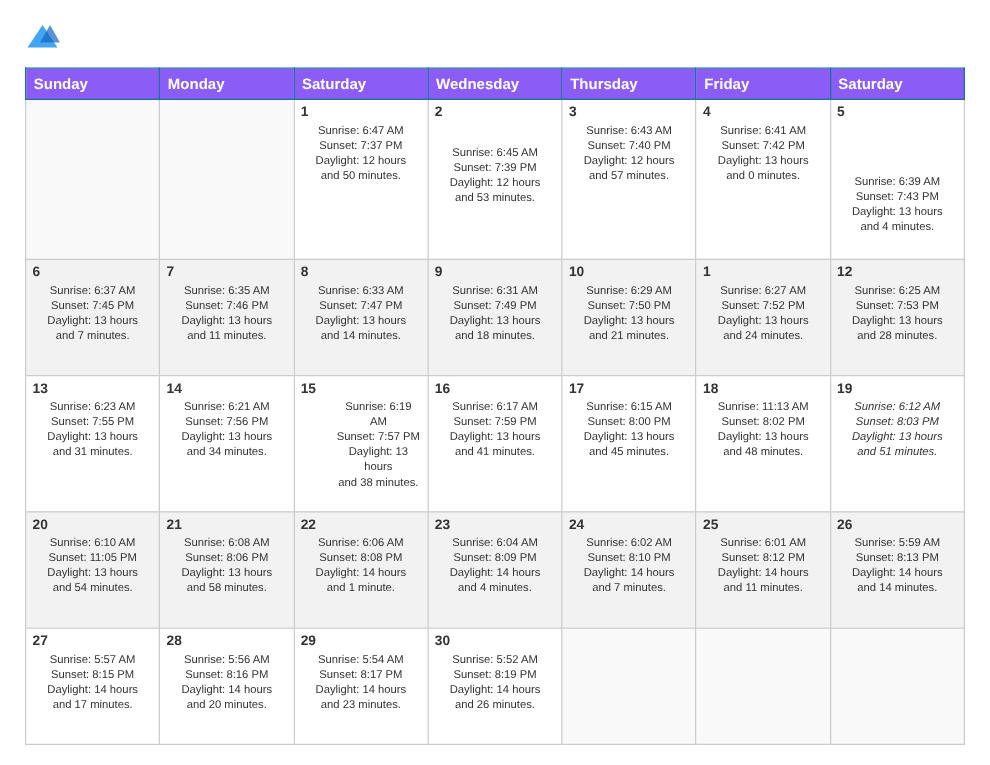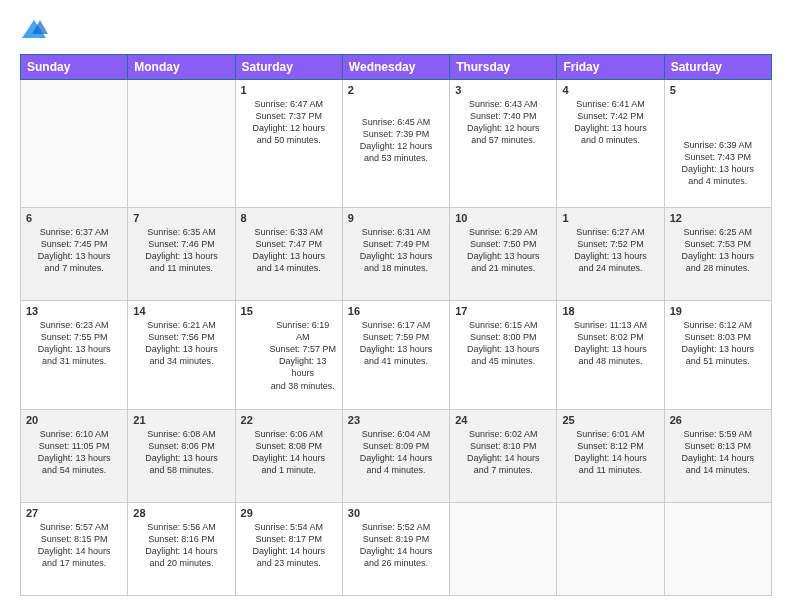--- a/index.html
+++ b/index.html
@@ -257,21 +257,21 @@
           </td>
           <td>
             <span class="day-num">18</span>
             <div class="cell-text" style="white-space: pre-line;">Sunrise: 11:13 AM
 Sunset: 8:02 PM
 Daylight: 13 hours
 and 48 minutes.</div>
           </td>
           <td>
             <span class="day-num">19</span>
-            <div class="cell-text" style="white-space: pre-line;">Sunrise: 6:12 AM
+            <div class="cell-text" style="white-space: pre-line; font-style: italic;">Sunrise: 6:12 AM
 Sunset: 8:03 PM
 Daylight: 13 hours
 and 51 minutes.</div>
           </td>
         </tr>
         <tr class="row-shaded">
           <td>
             <span class="day-num">20</span>
             <div class="cell-text" style="white-space: pre-line;">Sunrise: 6:10 AM
 Sunset: 11:05 PM

